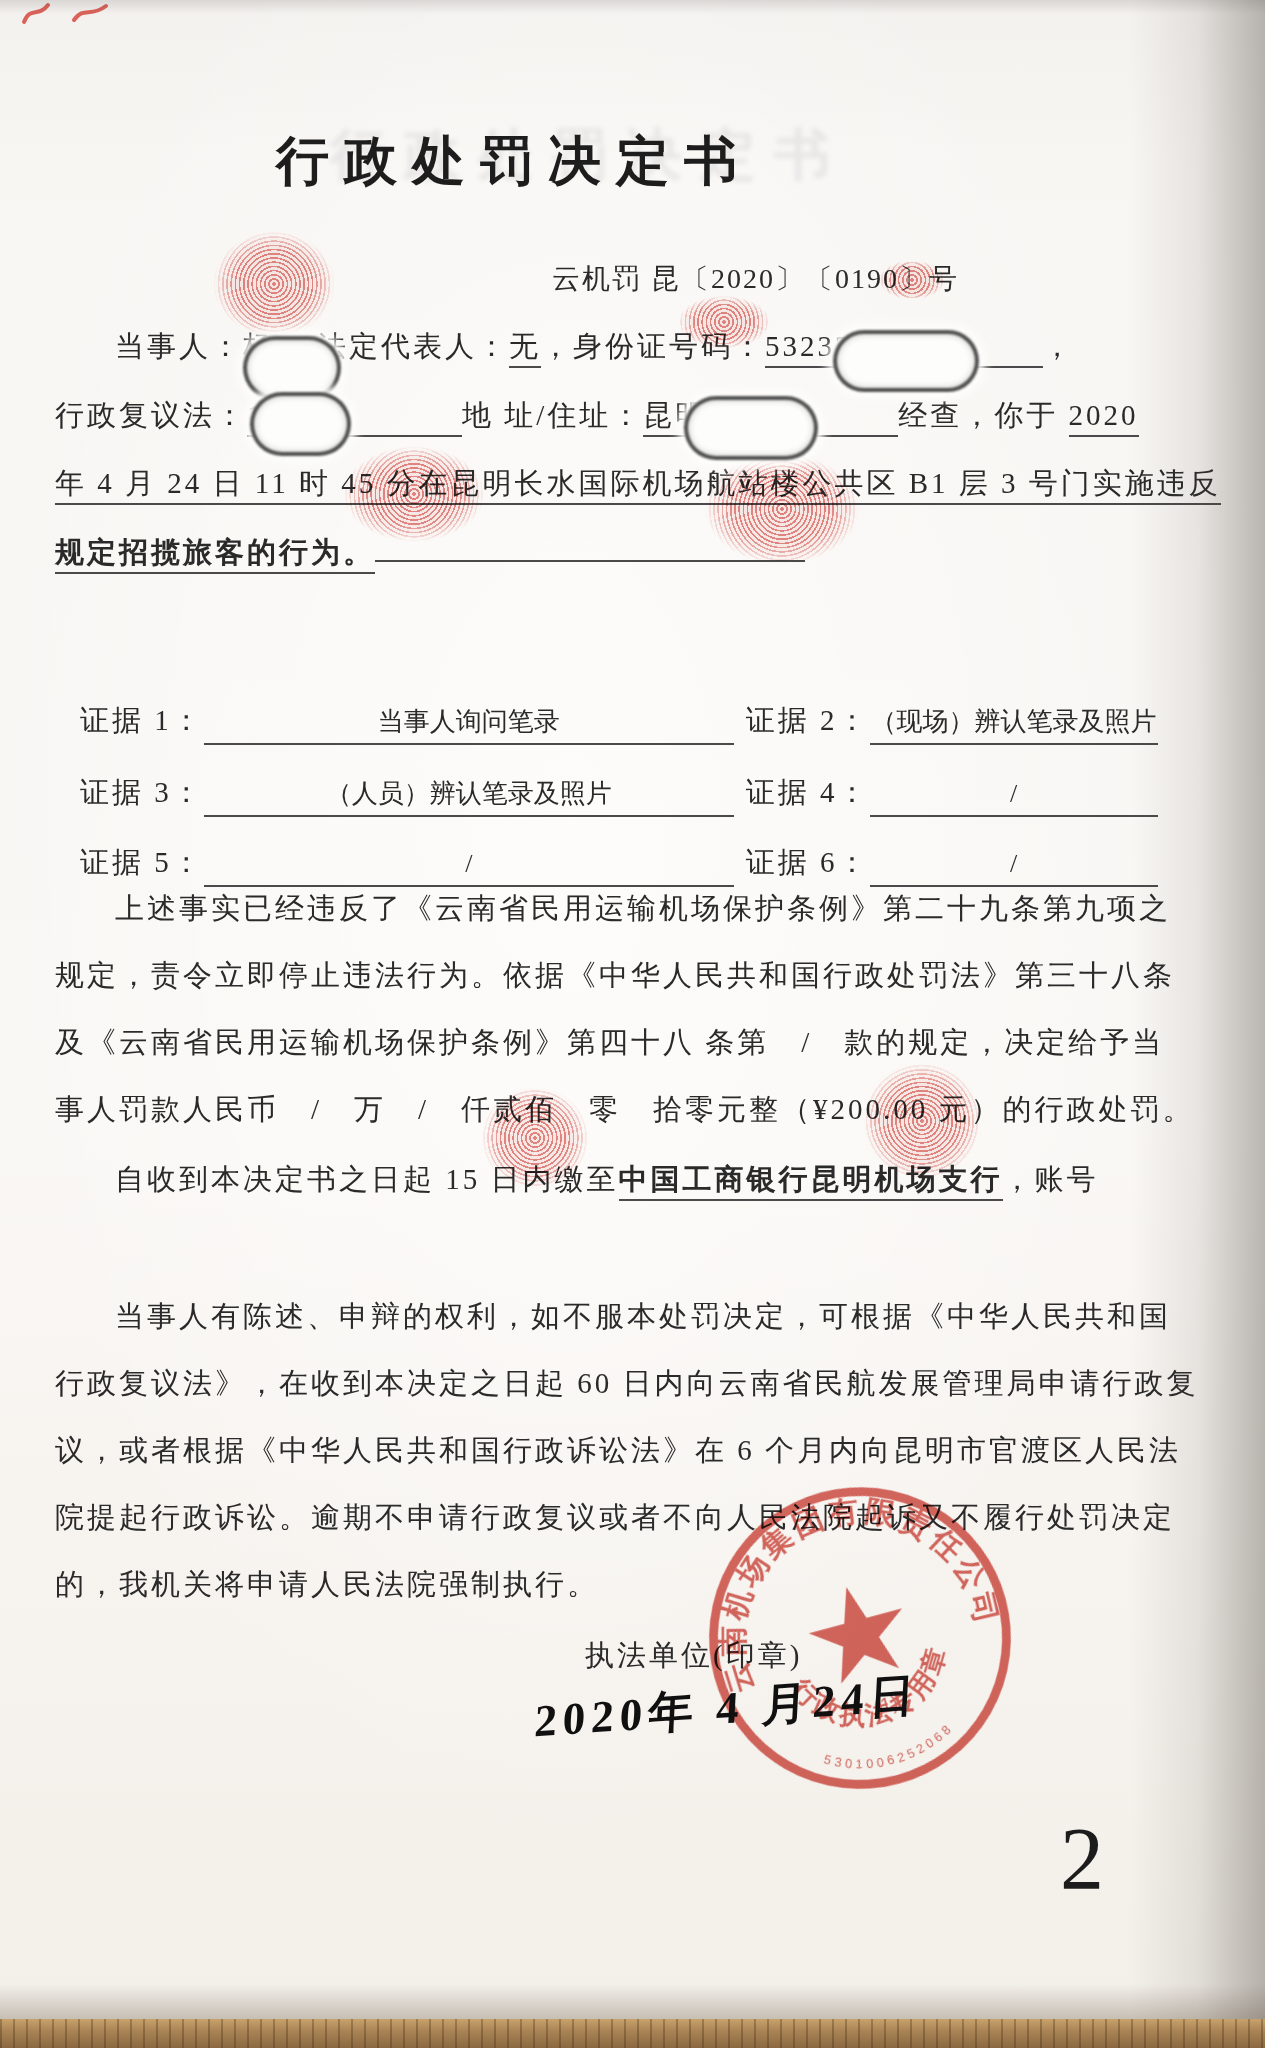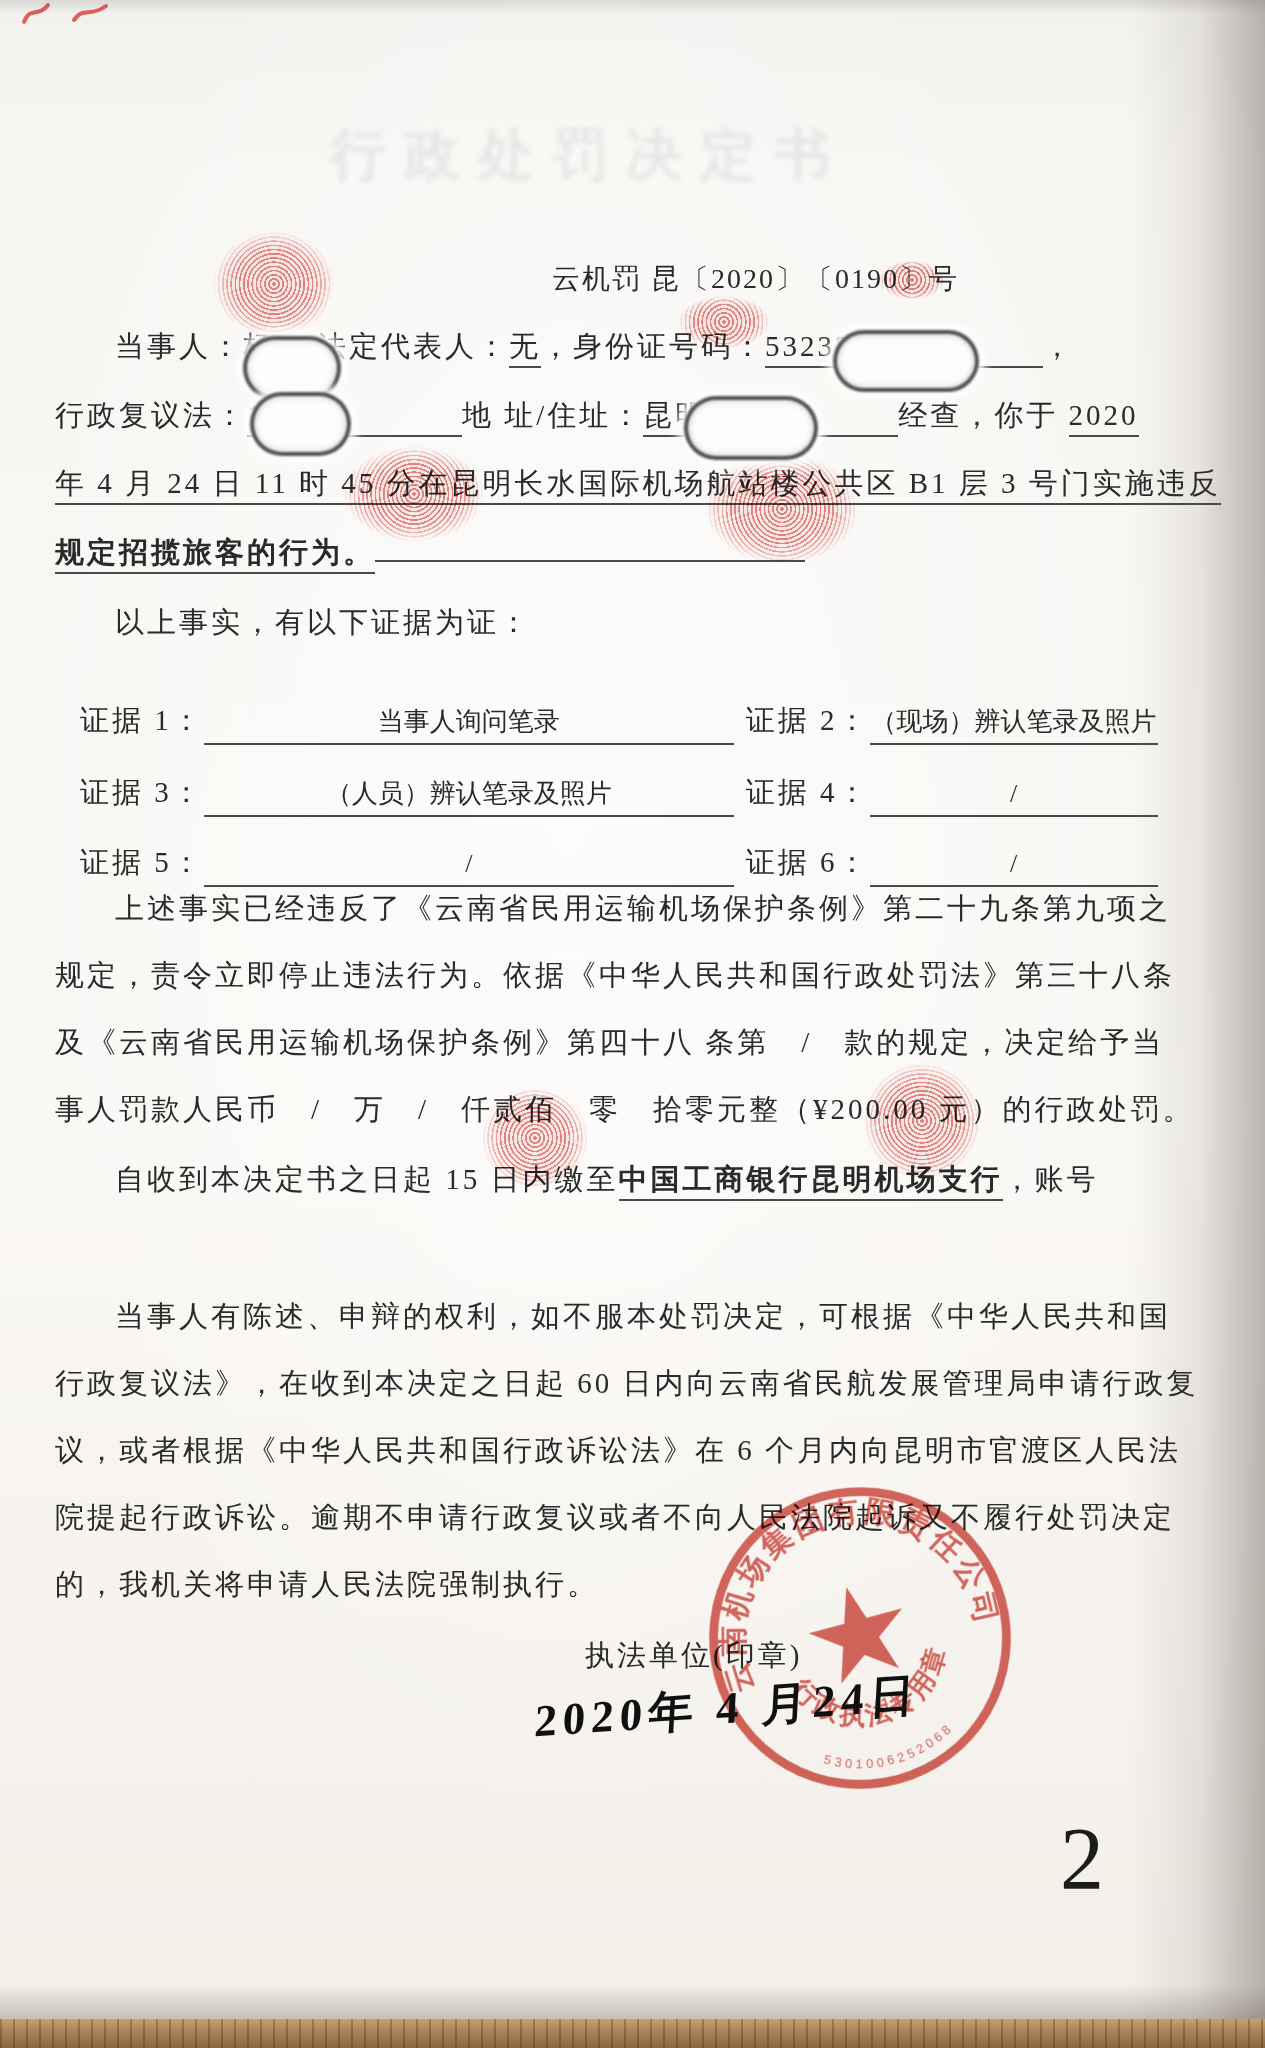--- a/index.html
+++ b/index.html
@@ -52,40 +52,38 @@
 
 <div class="page">
 
   <div class="ghost-title">行政处罚决定书</div>
 
   <svg class="pen-marks" width="110" height="28">
     <path d="M8,22 C14,6 22,18 32,5" stroke="#d5493f" stroke-width="4" fill="none" stroke-linecap="round" opacity="0.85"></path>
     <path d="M58,20 C68,6 74,18 90,6" stroke="#d5493f" stroke-width="4" fill="none" stroke-linecap="round" opacity="0.85"></path>
   </svg>
 
+  <div class="doc-title">行政处罚决定书</div>
   <div class="doc-number">云机罚 昆〔2020〕〔0190〕号</div>
 
   <div class="line" style="left:115px; top:328px;">
     <span>当事人：</span><span class="u" style="padding-right:42px;">杨</span><span>法定代表人：</span><span class="u">无</span><span>，身份证号码：</span><span class="u" style="padding-right:155px;">5323291</span><span>，</span>
   </div>
 
   <div class="line" style="left:55px; top:397px;">
     <span>行政复议法：</span><span class="u" style="padding-right:110px;">137691</span><span>地 址/住址：</span><span class="u" style="padding-right:95px;">昆明市官渡</span><span>经查，你于 </span><span class="u">2020</span>
   </div>
 
   <div class="line" style="left:55px; top:465px;">
     <span class="u">年 4 月 24 日 11 时 45 分在昆明长水国际机场航站楼公共区 B1 层 3 号门实施违反</span>
   </div>
   <div class="line" style="left:55px; top:534px;font-weight:bold;">
     <span class="u">规定招揽旅客的行为。</span><span class="u" style="display:inline-block; width:430px;"></span>
   </div>
 
-  <div class="line" style="left:115px; top:604px;">
-    <span>以上事实，有以下证据为证：</span>
-  </div>
 
   <div class="line" style="left:80px; top:674px;">
     <span>证据 1：</span><span class="u ev-val" style="width:530px;">当事人询问笔录</span><span style="display:inline-block; width:12px;"></span><span>证据 2：</span><span class="u ev-val" style="width:288px;">（现场）辨认笔录及照片</span>
   </div>
   <div class="line" style="left:80px; top:746px;">
     <span>证据 3：</span><span class="u ev-val" style="width:530px;">（人员）辨认笔录及照片</span><span style="display:inline-block; width:12px;"></span><span>证据 4：</span><span class="u ev-val" style="width:288px;">/</span>
   </div>
   <div class="line" style="left:80px; top:816px;">
     <span>证据 5：</span><span class="u ev-val" style="width:530px;">/</span><span style="display:inline-block; width:12px;"></span><span>证据 6：</span><span class="u ev-val" style="width:288px;">/</span>
   </div>

